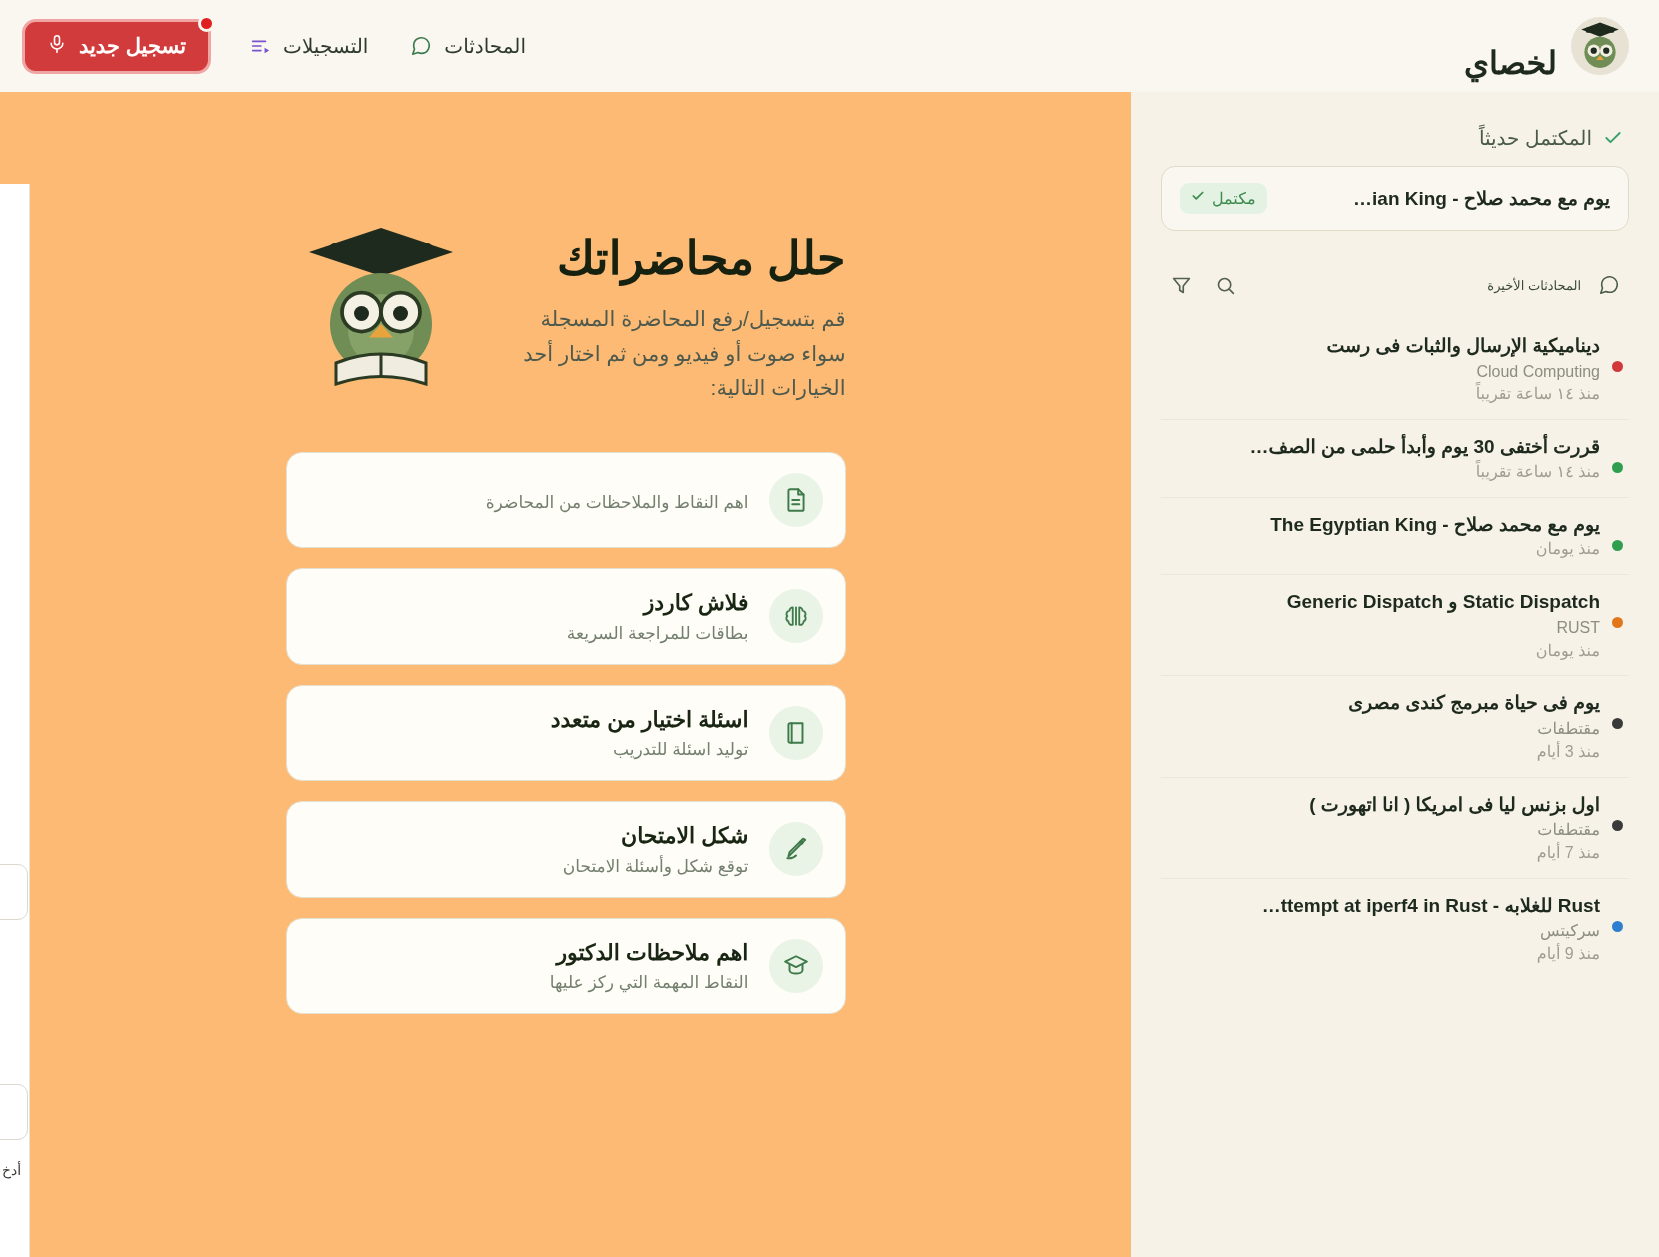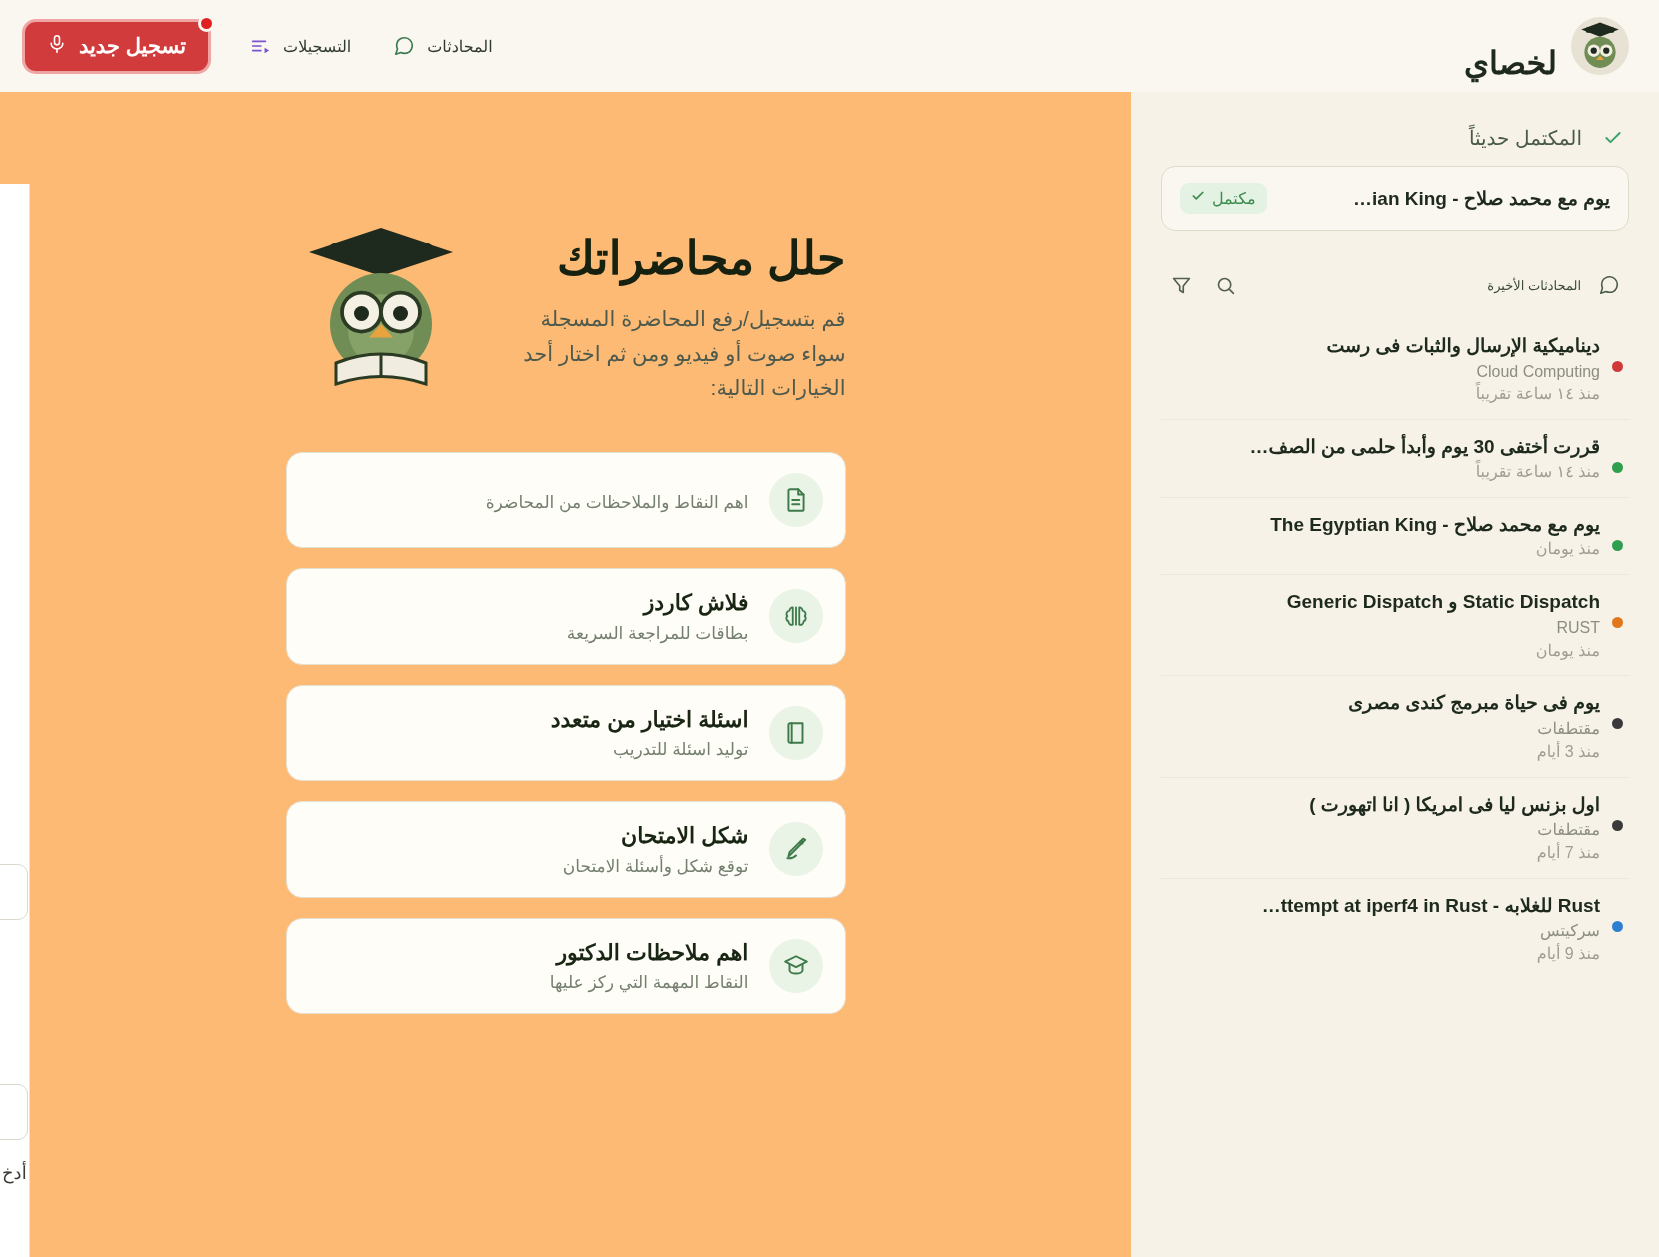--- a/index.html
+++ b/index.html
@@ -53,21 +53,21 @@
   }
   .nav-group {
     display: flex;
     align-items: center;
     gap: 34px;
   }
   .nav-item {
     display: flex;
     align-items: center;
     gap: 12px;
-    font-size: 16px;
+    font-size: 20px;
     color: #2e3a2e;
     cursor: pointer;
     padding: 6px 4px;
   }
   .nav-item .ico { display: flex; align-items: center; }
   .rec-btn {
     display: flex;
     align-items: center;
     gap: 12px;
     background: #d23b3b;
@@ -103,21 +103,21 @@
     flex: 0 0 528px;
     background: #f6f2e8;
     padding: 28px 30px 0 30px;
     overflow: hidden;
     position: relative;
   }
   .side-head {
     display: flex;
     align-items: center;
     justify-content: flex-start;
-    gap: 21px;
+    gap: 11px;
     padding: 6px 6px 16px 6px;
   }
   .side-head-title {
     font-size: 20px;
     color: #4a5a4a;
   }
   .check-ico { color: #3aa36b; font-size: 20px; display: flex; }
 
   .completed-card {
     border: 1px solid #e0dac9;
@@ -308,21 +308,21 @@
     border: 1px solid #ddd8cc;
     border-radius: 10px;
     background: #fff;
   }
   .sliver-box.b1 { top: 680px; }
   .sliver-box.b2 { top: 900px; }
   .sliver-text {
     position: absolute;
     left: 2px;
     top: 978px;
-    font-size: 18px;
+    font-size: 14px;
     color: #3a3a34;
     white-space: nowrap;
   }
 </style>
 </head>
 <body>
 
 <div class="app">
 
   <div class="topbar">

